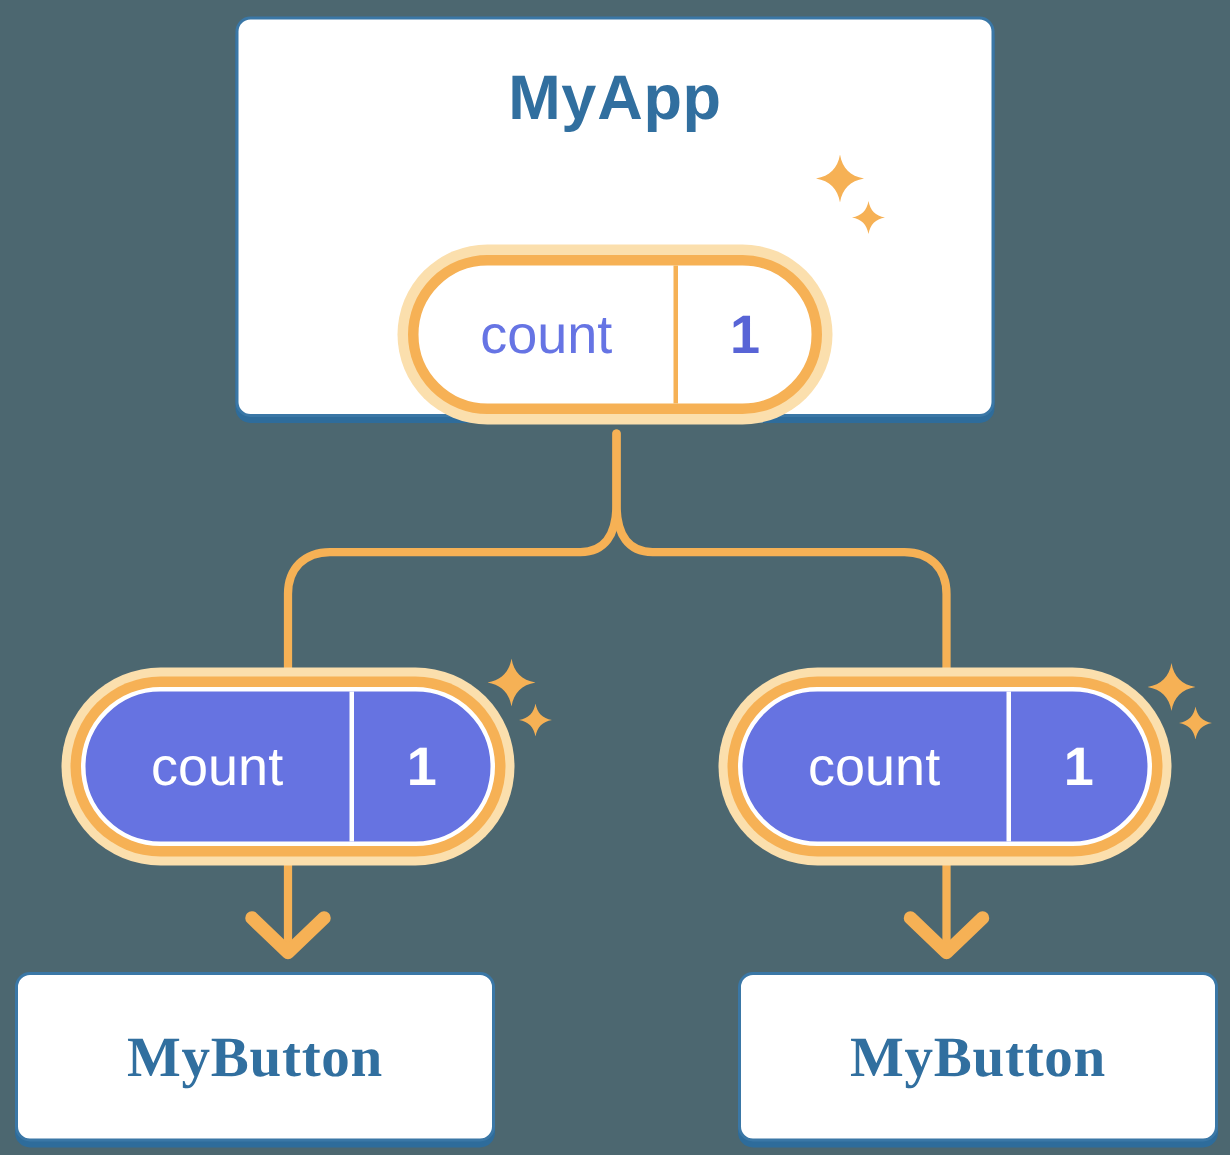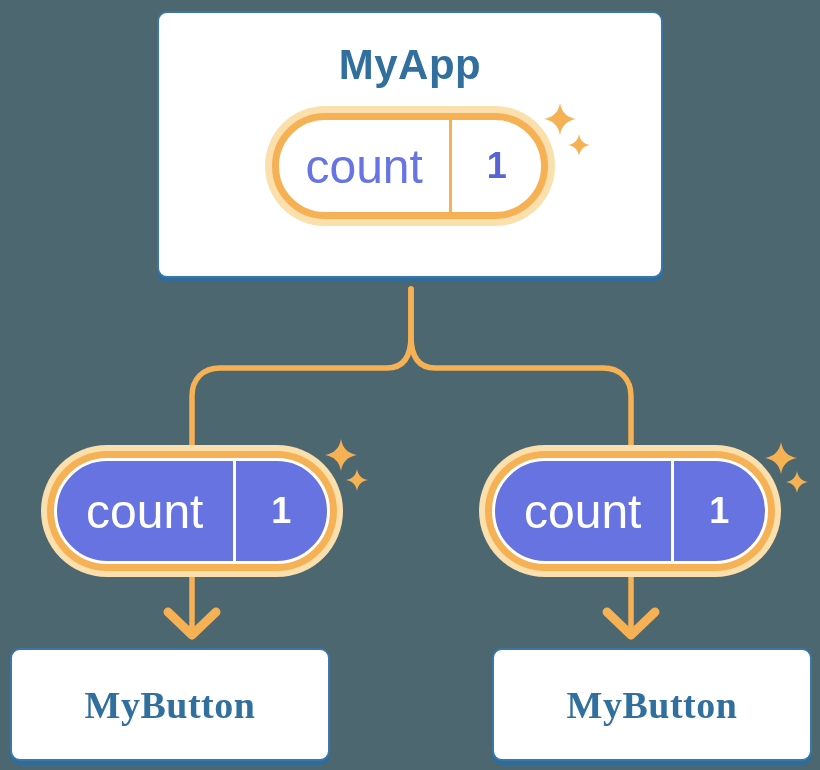--- a/index.html
+++ b/index.html
@@ -35,20 +35,21 @@
     display: flex;
     flex-direction: column;
     align-items: center;
   }
   #card-root {
     left: 157px;
     top: 11px;
     width: 506px;
     height: 267px;
     padding-top: 28px;
+    justify-content: space-between;
   }
   .card-title {
     color: #316F9F;
     font-size: 42px;
     font-weight: 600;
     letter-spacing: 0.5px;
     line-height: 48px;
   }
   .button-card {
     top: 648px;
@@ -96,21 +97,21 @@
   .pill-value-cell {
     flex: 1 1 auto;
     display: flex;
     align-items: center;
     justify-content: center;
   }
   .pill-parent .pill-label-cell { border-right: 3px solid #F6B155; }
   .pill-child  .pill-label-cell { border-right: 3px solid #ffffff; }
 
   .pill-label-text {
-    font-size: 48px;
+    font-size: 36px;
     font-weight: 400;
     color: #6674E4;
   }
   .pill-value-text {
     font-size: 36px;
     font-weight: 700;
     color: #5864D6;
   }
   .pill-child .pill-label-text { color: #ffffff; font-weight: 500; }
   .pill-child .pill-value-text { color: #ffffff; }

